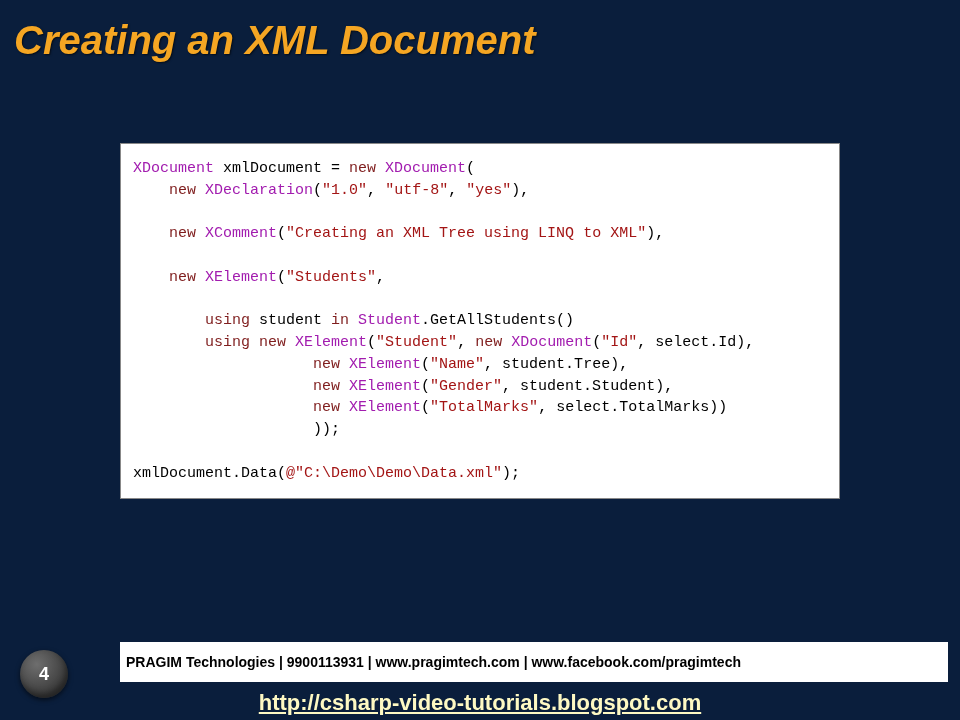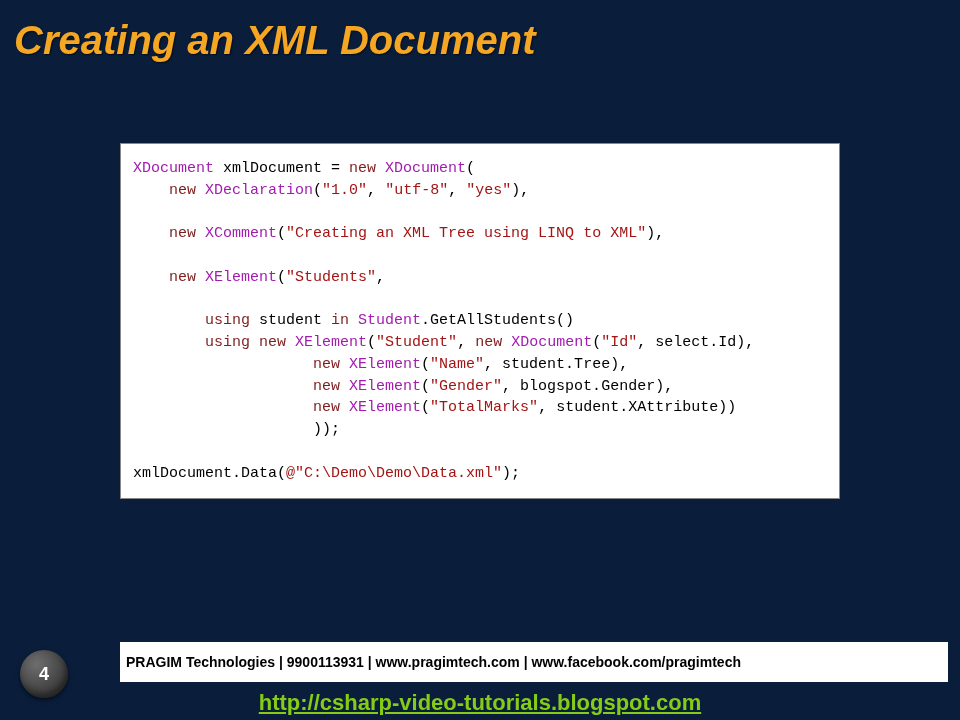--- a/index.html
+++ b/index.html
@@ -51,21 +51,21 @@
     font-weight: bold;
     color: #000;
     white-space: nowrap;
   }
   .footer-link {
     position: absolute;
     bottom: 4px;
     left: 0;
     right: 0;
     text-align: center;
-    color: #84cc16;
+    color: #fef9c3;
     font-size: 22px;
     font-weight: bold;
     text-decoration: underline;
   }
   .page-num {
     position: absolute;
     left: 20px;
     bottom: 22px;
     width: 48px;
     height: 48px;
@@ -89,22 +89,22 @@
 <pre><span class="t">XDocument</span><span> xmlDocument = </span><span class="k">new</span><span> </span><span class="t">XDocument</span><span>(</span>
 <span>    </span><span class="k">new</span><span> </span><span class="t">XDeclaration</span><span>(</span><span class="s">"1.0"</span><span>, </span><span class="s">"utf-8"</span><span>, </span><span class="s">"yes"</span><span>),</span>
 
 <span>    </span><span class="k">new</span><span> </span><span class="t">XComment</span><span>(</span><span class="s">"Creating an XML Tree using LINQ to XML"</span><span>),</span>
 
 <span>    </span><span class="k">new</span><span> </span><span class="t">XElement</span><span>(</span><span class="s">"Students"</span><span>,</span>
 
 <span>        </span><span class="k">using</span><span> student </span><span class="k">in</span><span> </span><span class="t">Student</span><span>.GetAllStudents()</span>
 <span>        </span><span class="k">using</span><span> </span><span class="k">new</span><span> </span><span class="t">XElement</span><span>(</span><span class="s">"Student"</span><span>, </span><span class="k">new</span><span> </span><span class="t">XDocument</span><span>(</span><span class="s">"Id"</span><span>, select.Id),</span>
 <span>                    </span><span class="k">new</span><span> </span><span class="t">XElement</span><span>(</span><span class="s">"Name"</span><span>, student.Tree),</span>
-<span>                    </span><span class="k">new</span><span> </span><span class="t">XElement</span><span>(</span><span class="s">"Gender"</span><span>, blogspot.Gender),</span>
-<span>                    </span><span class="k">new</span><span> </span><span class="t">XElement</span><span>(</span><span class="s">"TotalMarks"</span><span>, student.XAttribute))</span>
+<span>                    </span><span class="k">new</span><span> </span><span class="t">XElement</span><span>(</span><span class="s">"Gender"</span><span>, student.Student),</span>
+<span>                    </span><span class="k">new</span><span> </span><span class="t">XElement</span><span>(</span><span class="s">"TotalMarks"</span><span>, select.TotalMarks))</span>
 <span>                    ));</span>
 
 <span>xmlDocument.Data(</span><span class="s">@"C:\Demo\Demo\Data.xml"</span><span>);</span></pre>
 </div>
 
 <div class="footer-bar">PRAGIM Technologies | 9900113931 | www.pragimtech.com | www.facebook.com/pragimtech</div>
 <div class="footer-link">http://csharp-video-tutorials.blogspot.com</div>
 <div class="page-num">4</div>
 
 </body></html>

